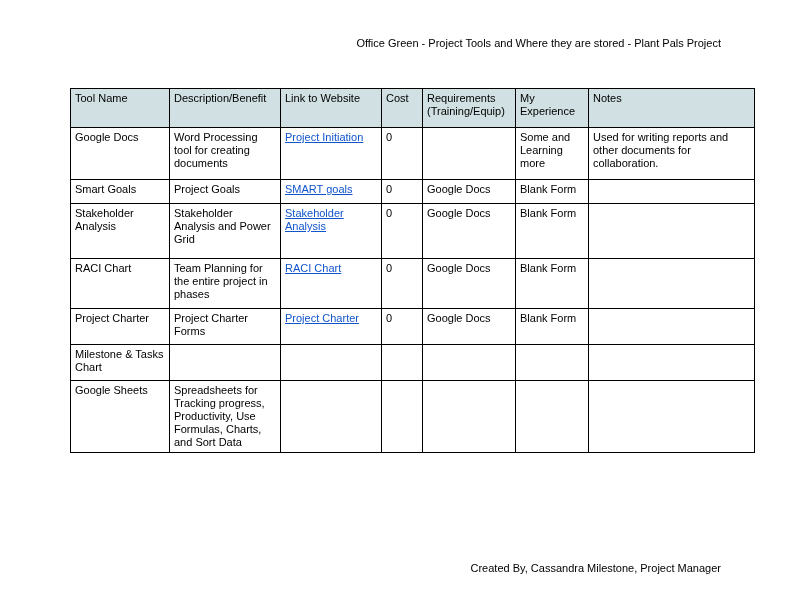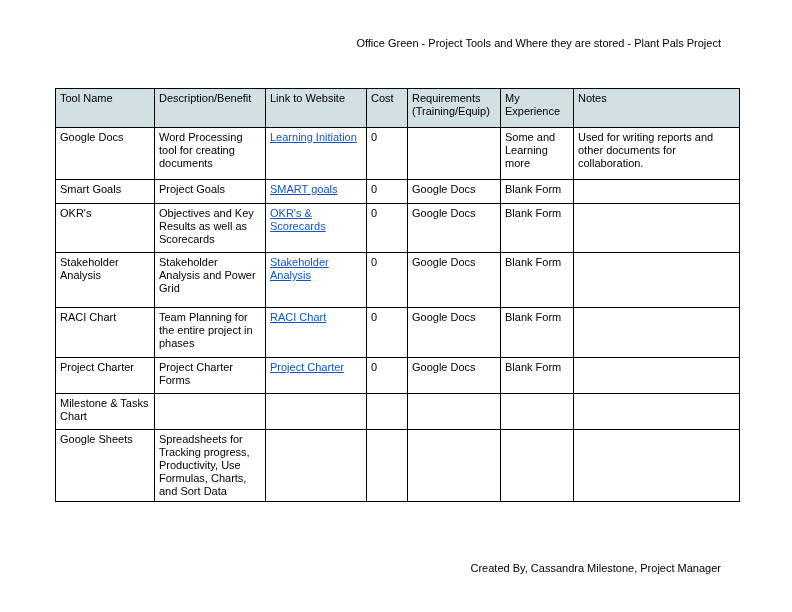--- a/index.html
+++ b/index.html
@@ -29,21 +29,21 @@
     position: absolute;
     top: 561px;
     right: 71px;
     font-size: 11px;
     line-height: 14px;
     color: #000000;
     white-space: nowrap;
   }
   table.tools {
     position: absolute;
-    left: 55px;
+    left: 70px;
     top: 88px;
     width: 684px;
     border-collapse: collapse;
     table-layout: fixed;
   }
   table.tools th,
   table.tools td {
     border: 1px solid #000000;
     vertical-align: top;
     text-align: left;
@@ -98,39 +98,30 @@
         <th>Cost</th>
         <th>Requirements (Training/Equip)</th>
         <th>My Experience</th>
         <th>Notes</th>
       </tr>
     </thead>
     <tbody>
       <tr class="r0">
         <td>Google Docs</td>
         <td>Word Processing tool for creating documents</td>
-        <td><a class="weblink">Learning Initiation</a></td>
+        <td><a class="weblink">Project Initiation</a></td>
         <td>0</td>
         <td></td>
         <td>Some and Learning more</td>
         <td>Used for writing reports and other documents for collaboration.</td>
       </tr>
       <tr class="r1">
         <td>Smart Goals</td>
         <td>Project Goals</td>
         <td><a class="weblink">SMART goals</a></td>
-        <td>0</td>
-        <td>Google Docs</td>
-        <td>Blank Form</td>
-        <td></td>
-      </tr>
-      <tr class="r2">
-        <td>OKR's</td>
-        <td>Objectives and Key Results as well as Scorecards</td>
-        <td><a class="weblink">OKR's &amp; Scorecards</a></td>
         <td>0</td>
         <td>Google Docs</td>
         <td>Blank Form</td>
         <td></td>
       </tr>
       <tr class="r4">
         <td>Stakeholder Analysis</td>
         <td>Stakeholder Analysis and Power Grid</td>
         <td><a class="weblink">Stakeholder Analysis</a></td>
         <td>0</td>

